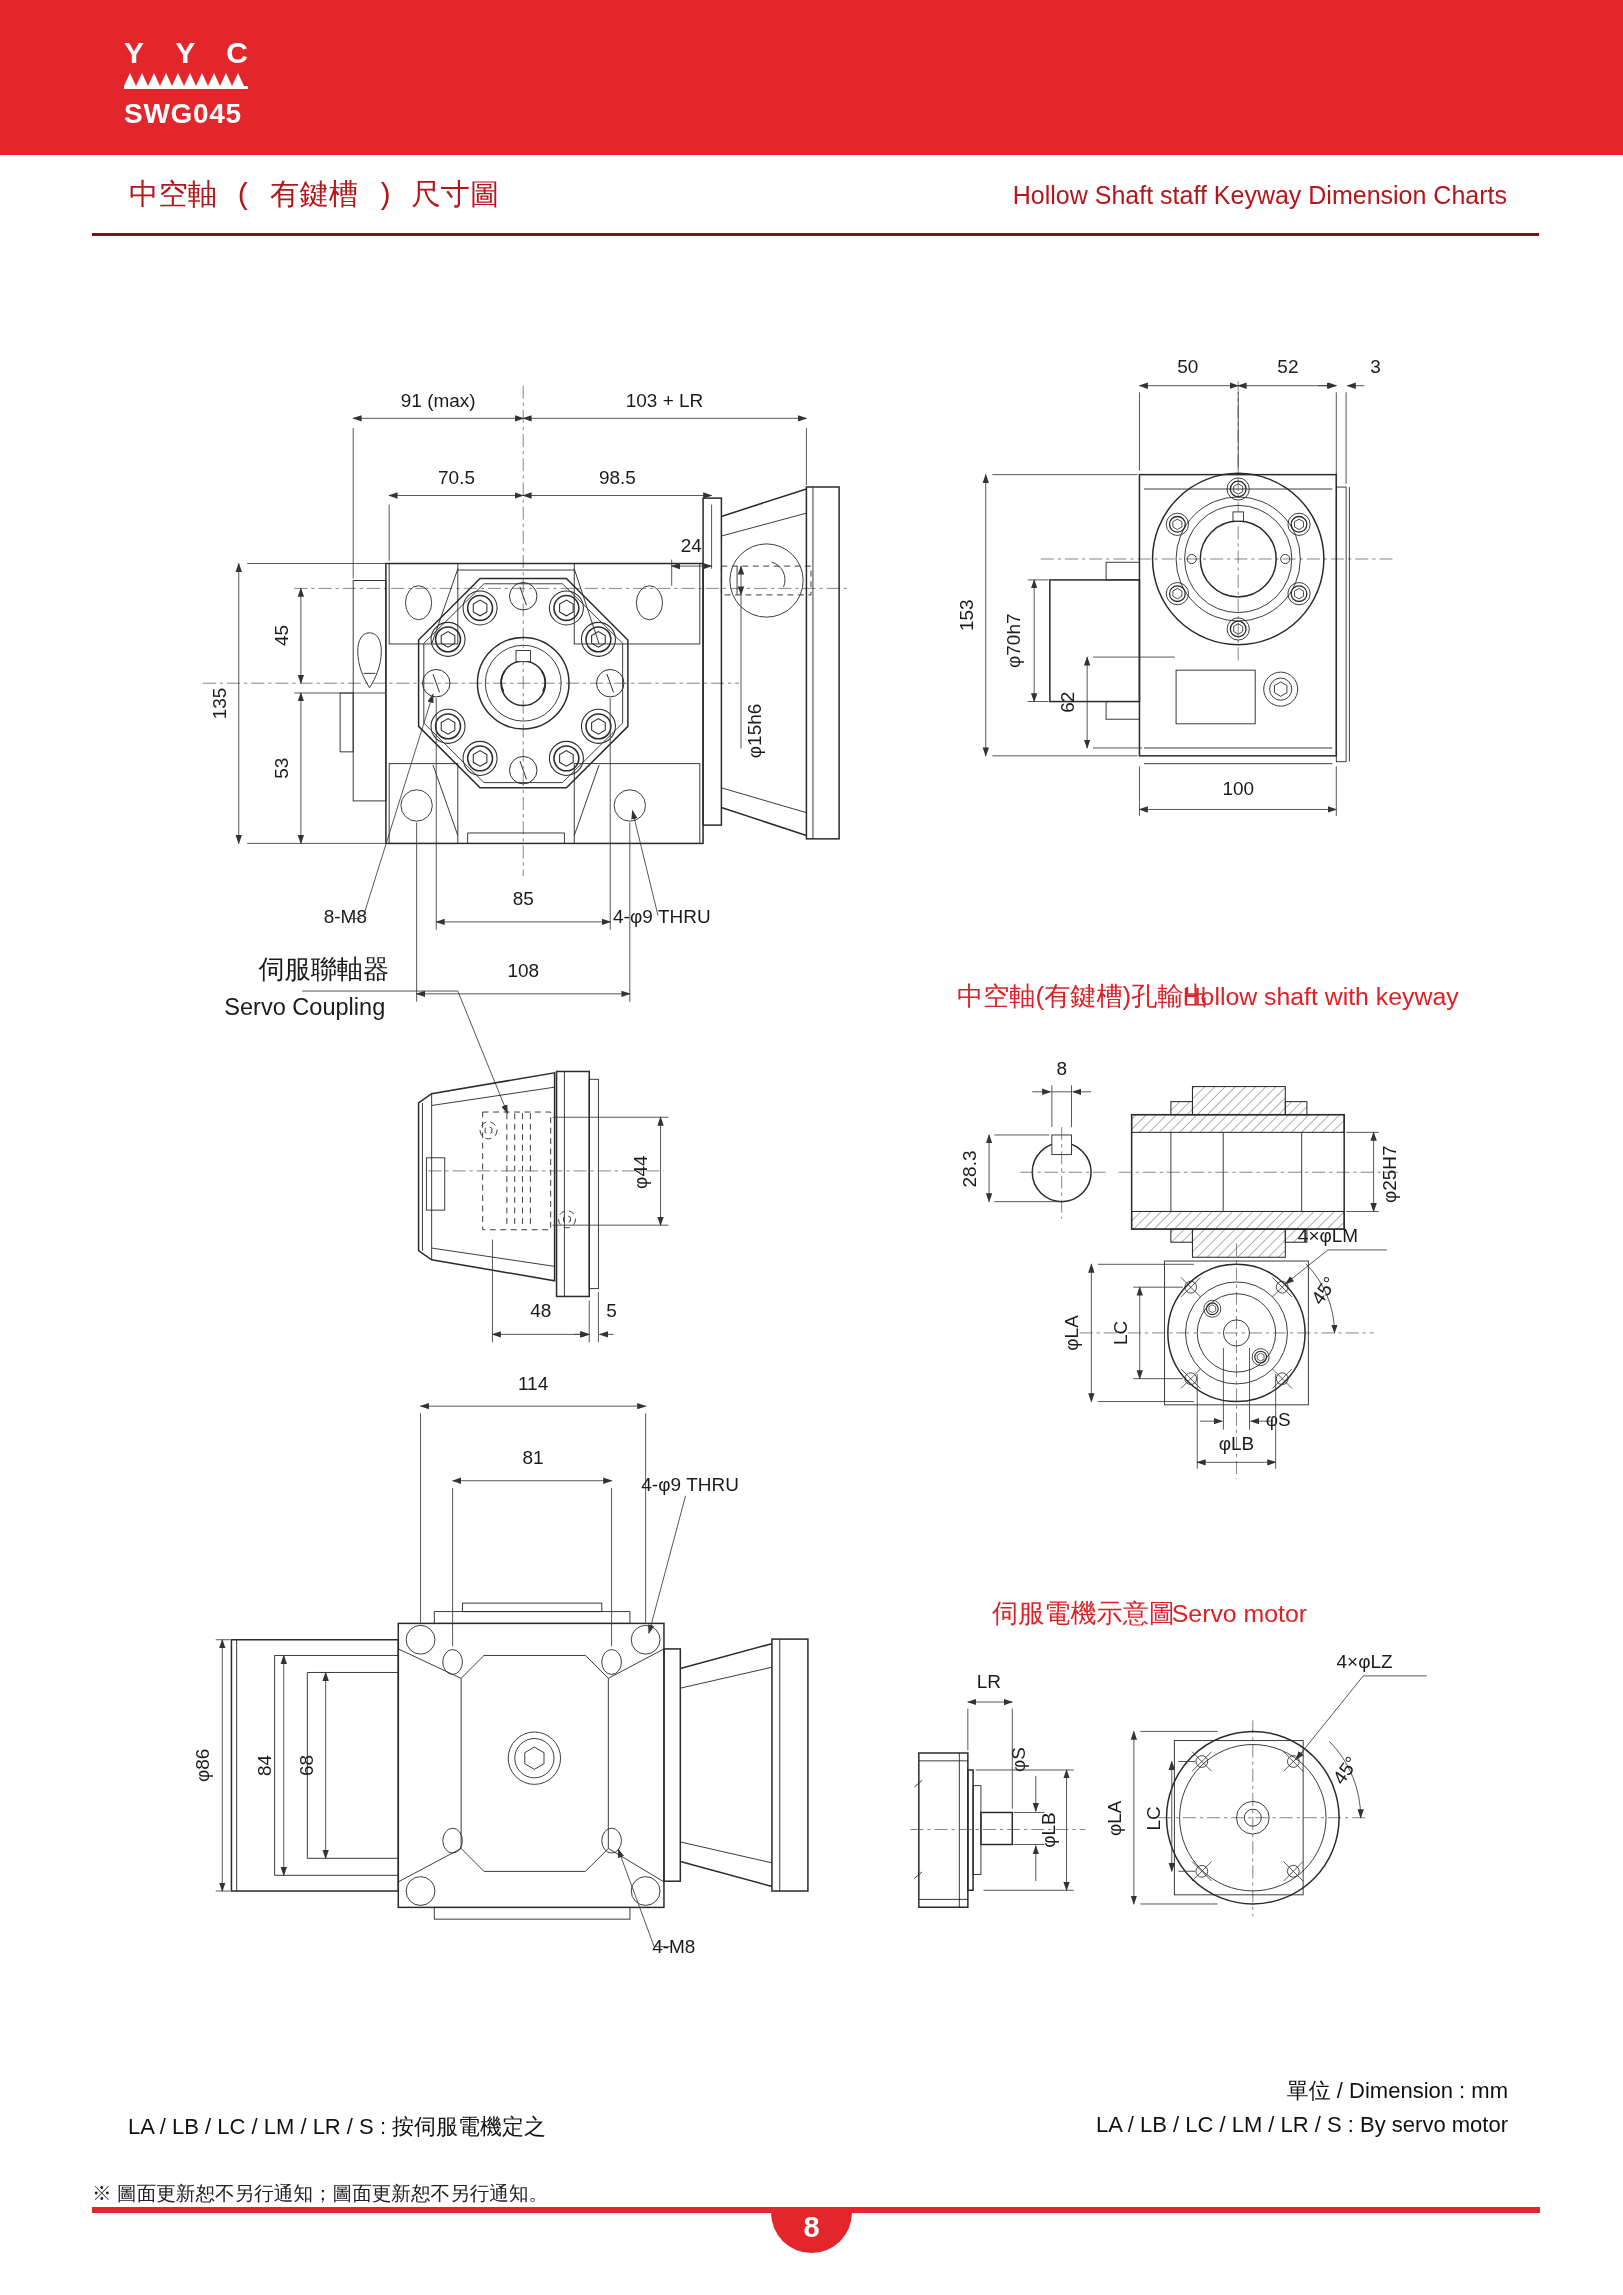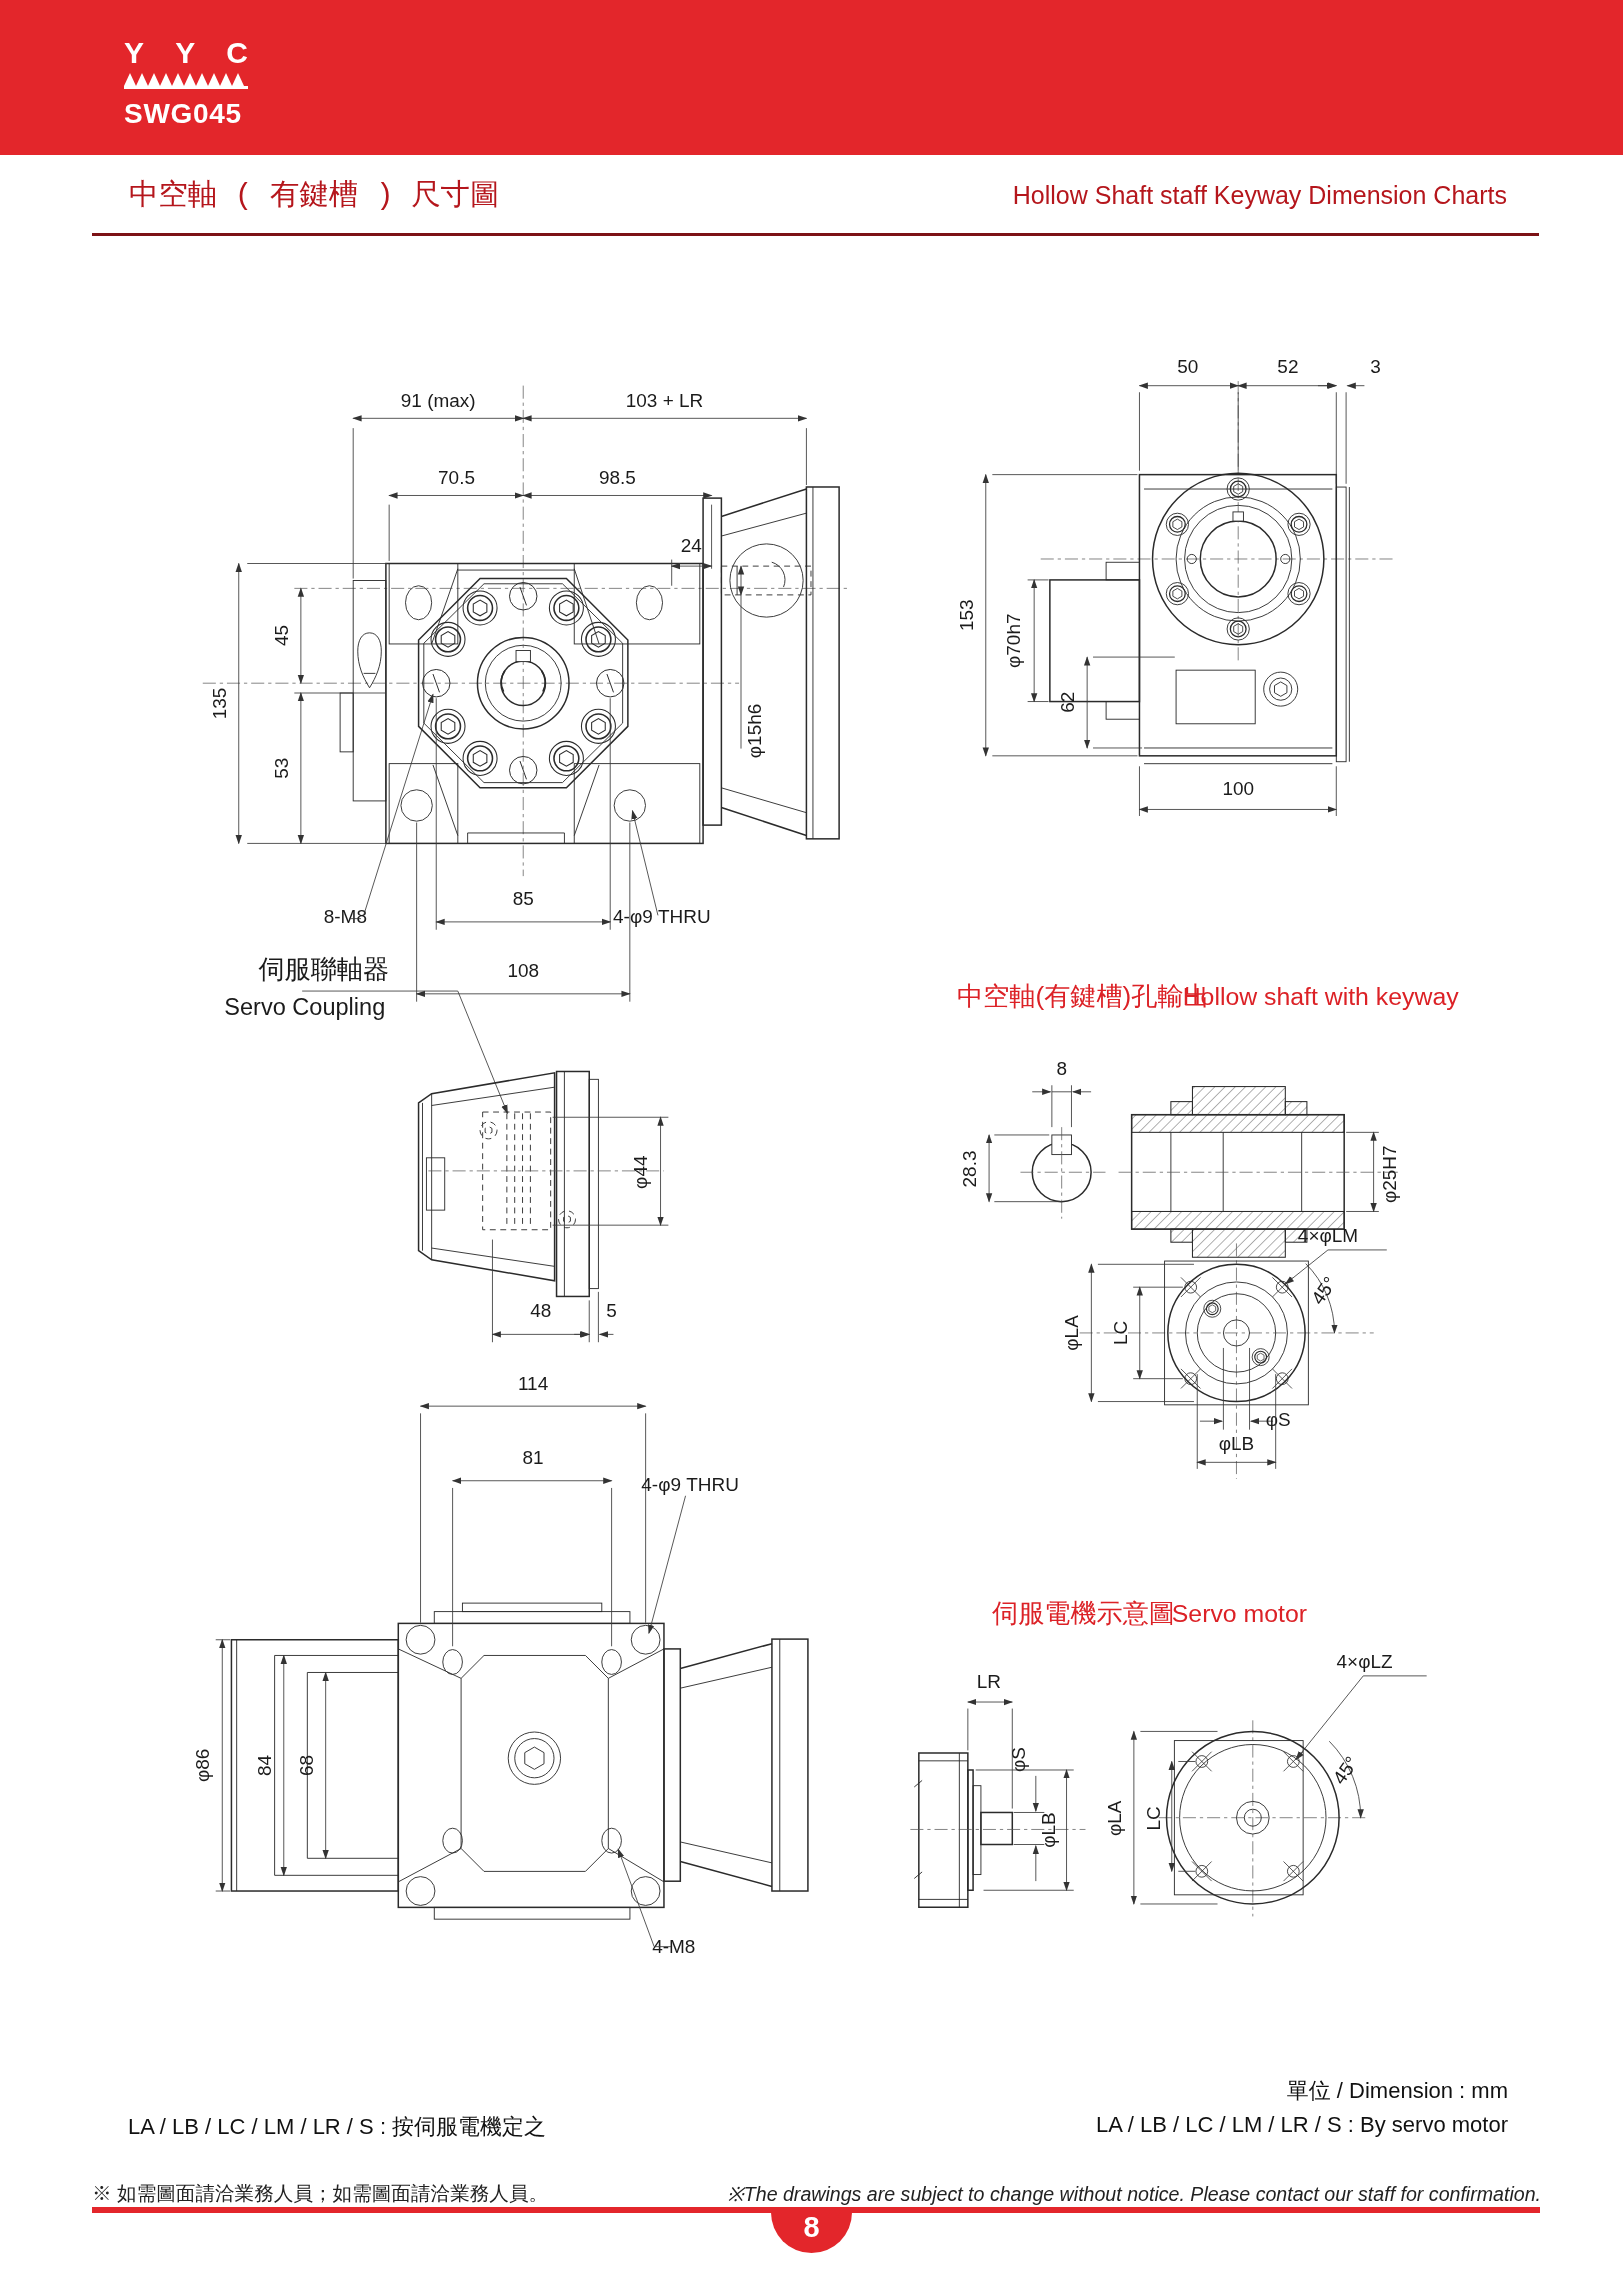--- a/index.html
+++ b/index.html
@@ -534,21 +534,20 @@
       <line class="d" x1="410" y1="293" x2="436" y2="293"></line>
       <line class="d" x1="410" y1="461" x2="436" y2="461"></line>
       <line class="d" marker-start="url(#ar)" marker-end="url(#ar)" x1="400" y1="293" x2="400" y2="461"></line>
       <text class="dim" transform="rotate(-90 382 380)" x="382" y="380">LC</text>
     </g>
   </svg>
 
   <div class="fnote" style="left:128px;top:2112px">LA / LB / LC / LM / LR / S : 按伺服電機定之</div>
   <div class="funit" style="right:115px;top:2076px">單位 / Dimension : mm</div>
   <div class="fnote" style="right:115px;top:2112px">LA / LB / LC / LM / LR / S : By servo motor</div>
-  <div class="fdisc" style="left:92px;top:2180px">※ 如需圖面請洽業務人員；如需圖面請洽業務人員。</div>
-  <div class="fdisc fdisc-en" style="right:82px;top:2180px">※The drawings are subject to change without notice. Please contact our staff for confirmation.</div>
+  <div class="fdisc" style="left:92px;top:2180px">※ 圖面更新恕不另行通知；圖面更新恕不另行通知。</div>
   <div class="redbar"></div>
   <div class="ptab">
     <span>8</span>
   </div>
 
 </div>
 
 
 </body></html>

